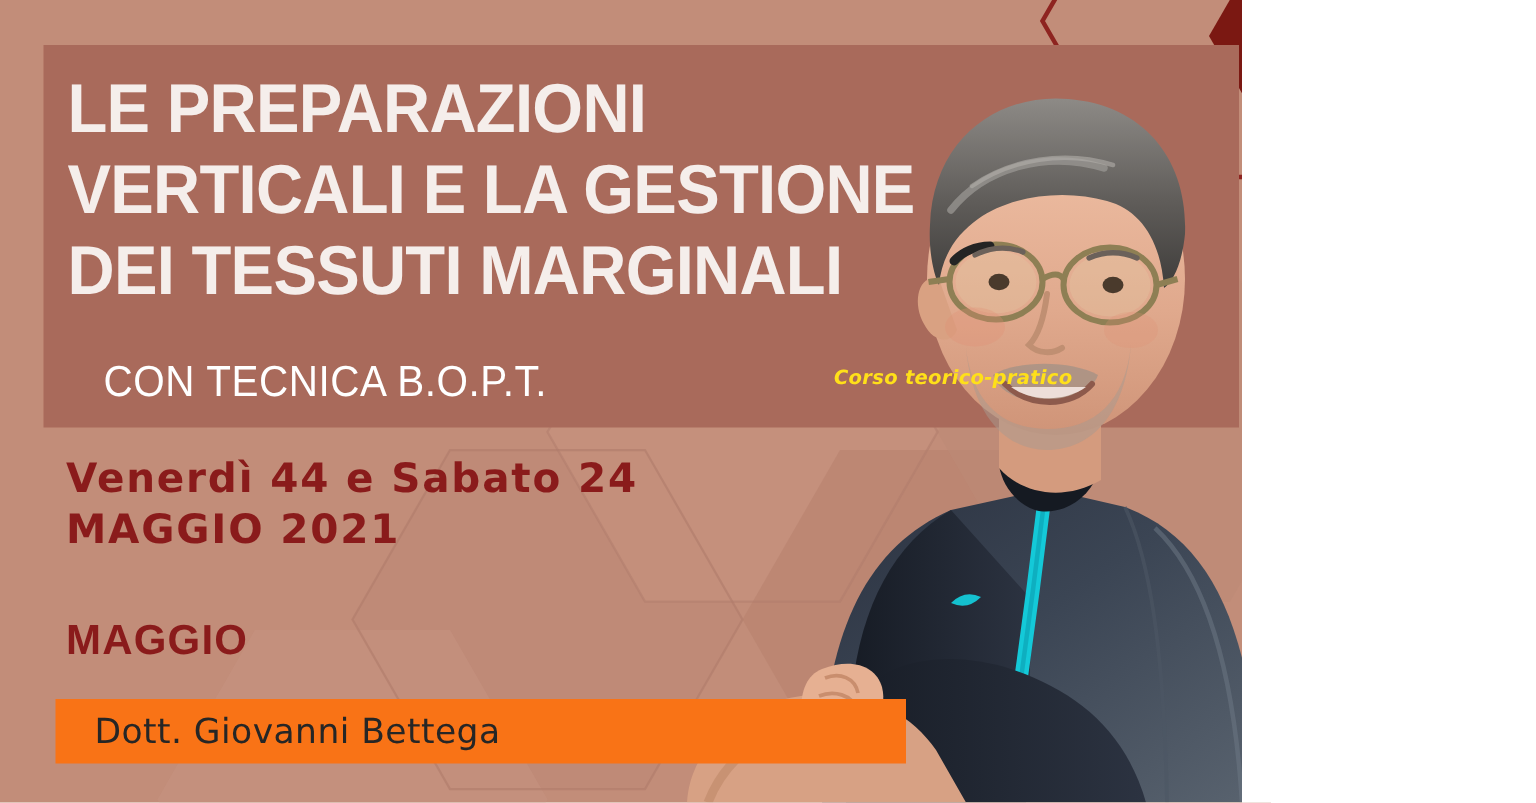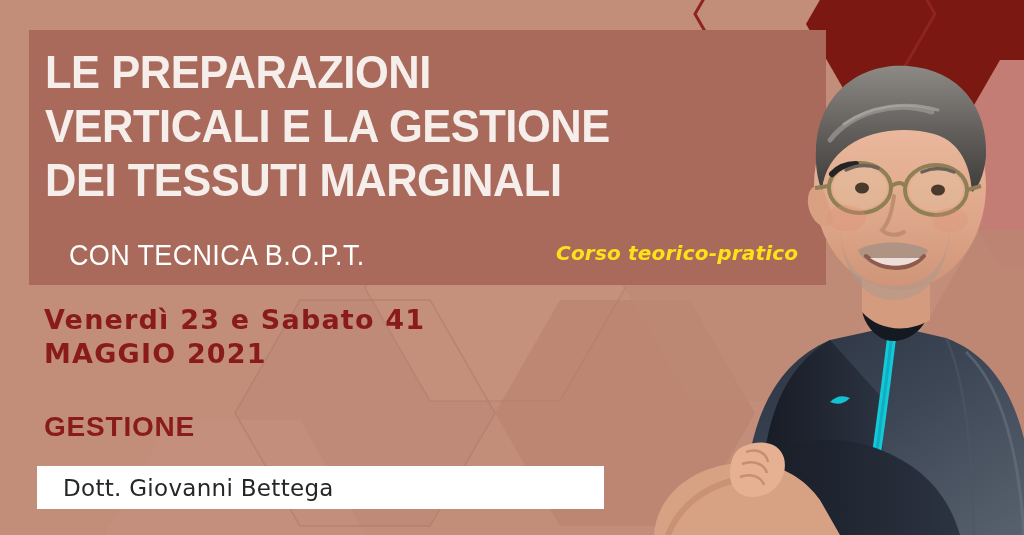--- a/index.html
+++ b/index.html
@@ -2,21 +2,21 @@
 <html><head>
 <meta charset="utf-8">
 <style>
   html, body {
     margin: 0;
     padding: 0;
     background: #ffffff;
   }
   #poster {
     position: relative;
-    width: 1024px;
+    width: 828px;
     height: 535px;
     overflow: hidden;
     background: #c28d79;
     font-family: "Liberation Sans", sans-serif;
     -webkit-font-smoothing: antialiased;
   }
 
   
   .hexlayer {
     position: absolute;
@@ -79,21 +79,21 @@
     transform-origin: left center;
   }
   .kicker {
     position: absolute;
     left: 487px;
     top: 3px;
     color: #ffe019;
     font-family: "DejaVu Sans", sans-serif;
     font-weight: 700;
     font-style: italic;
-    font-size: 20px;
+    font-size: 13px;
     line-height: 24px;
     letter-spacing: 0.2px;
     white-space: nowrap;
   }
 
   
   .date-block {
     position: absolute;
     left: 44px;
     top: 303px;
@@ -124,21 +124,21 @@
     z-index: 5;
   }
 
   
   .speaker-bar {
     position: absolute;
     left: 37px;
     top: 466px;
     width: 567px;
     height: 43px;
-    background: #ffffff;
+    background: #f97316;
     z-index: 5;
   }
   .speaker-name {
     position: absolute;
     left: 26px;
     top: 7px;
     color: #262626;
     font-family: "DejaVu Sans", sans-serif;
     font-weight: 400;
     font-size: 23px;
@@ -198,25 +198,25 @@
     <div class="title-line">VERTICALI E LA GESTIONE</div>
     <div class="title-line">DEI TESSUTI MARGINALI</div>
   </div>
 
   <div class="sub-row">
     <div class="subtitle">CON TECNICA B.O.P.T.</div>
     <div class="kicker">Corso teorico-pratico</div>
   </div>
 
   <div class="date-block">
-    <div class="date-line">Venerdì 23 e Sabato 41</div>
+    <div class="date-line">Venerdì 44 e Sabato 24</div>
     <div class="date-line">MAGGIO 2021</div>
   </div>
 
-  <div class="city">GESTIONE</div>
+  <div class="city">MAGGIO</div>
 
   <div class="speaker-bar">
     <div class="speaker-name">Dott. Giovanni Bettega</div>
   </div>
 
   <div class="portrait">
     <svg viewBox="0 0 430 535" xmlns="http://www.w3.org/2000/svg" aria-hidden="true">
       <defs>
         <linearGradient id="scrub" x1="0" y1="0" x2="1" y2="1">
           <stop offset="0%" stop-color="#2b3240"></stop>

